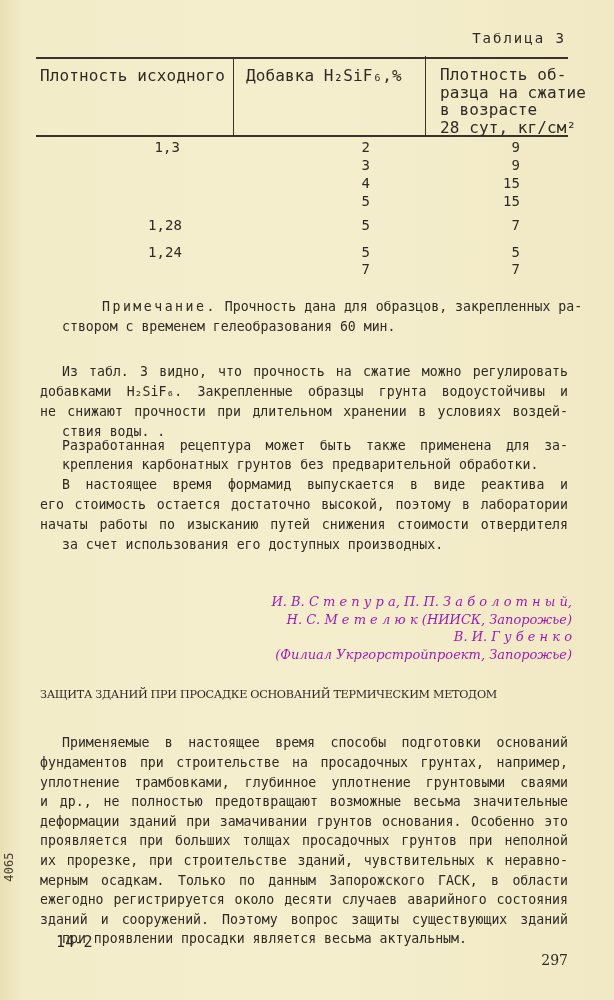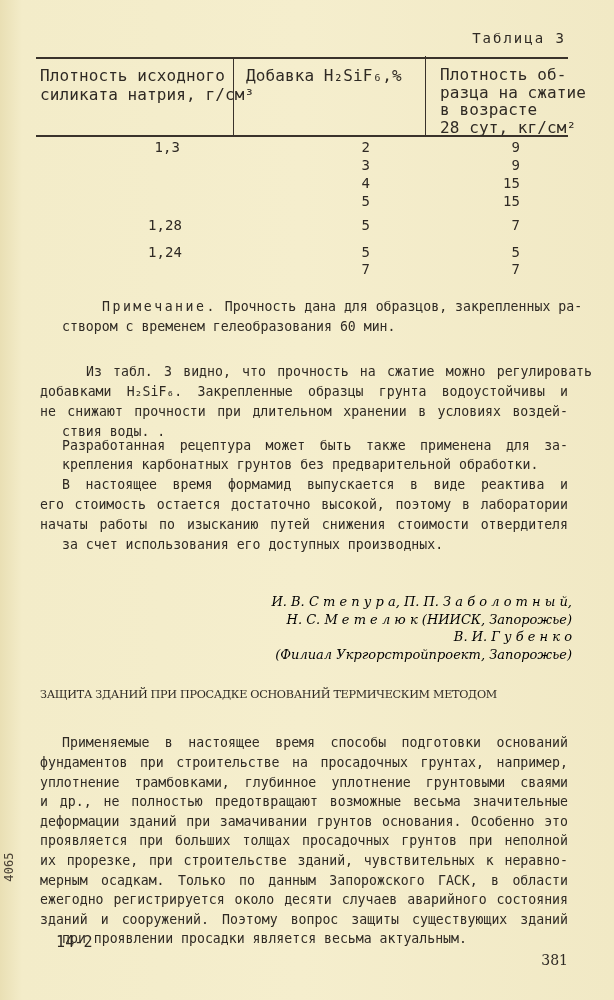--- a/index.html
+++ b/index.html
@@ -15,41 +15,40 @@
   .mono { font-family:"DejaVu Sans Mono", monospace; font-size:13.2px; letter-spacing:0.1px; }
   .table-title { right:48px; top:30px; letter-spacing:2px; font-size:14px; }
   .rule { position:absolute; height:1.5px; background:#3a332b; }
   .vrule { position:absolute; width:1.3px; background:#3a332b; }
   .hcell { position:absolute; line-height:19px; font-size:16px; }
   .cell { position:absolute; font-size:14px; line-height:22px; text-align:right; }
   .para { position:absolute; left:40px; width:528px; font-size:13.2px; line-height:19.8px; text-align:justify; }
   .para .line { display:block; white-space:nowrap; text-align:justify; text-align-last:justify; }
   .para .line.last { text-align-last:left;margin-left:22px; }
   .spaced { letter-spacing:2.5px;padding-left:40px; }
-  .authors { position:absolute; right:42px; top:593px; font-family:"DejaVu Serif", serif; font-style:italic; font-size:13px; line-height:17.5px; text-align:right; color:#000000; }
+  .authors { position:absolute; right:42px; top:593px; font-family:"DejaVu Serif", serif; font-style:italic; font-size:13px; line-height:17.5px; text-align:right; color:#a21caf; }
   .heading { position:absolute; left:40px; top:688px; font-family:"DejaVu Serif", serif; font-weight:normal; font-size:11.2px; letter-spacing:-0.3px; }
   .sig { left:56px; top:933px; font-size:15px; }
   .pageno { right:46px; top:952px; font-family:"DejaVu Serif", serif; font-size:14px; }
   .margin-stamp { left:-6px; top:860px; transform:rotate(-90deg); font-size:12px; color:#4a4236; }
 </style>
 </head>
 <body>
 
 <div>
 
   <div class="abs mono table-title">Таблица 3</div>
 
   <div class="rule" style="left:36px; top:57px; width:532px;"></div>
   <div class="rule" style="left:36px; top:135px; width:532px;"></div>
   <div class="vrule" style="left:233px; top:58px; height:77px;"></div>
   <div class="vrule" style="left:425px; top:56px; height:80px;"></div>
 
   <div class="hcell mono" style="left:40px; top:66px;">
     <div>Плотность исходного</div>
-    <div>силиката натрия, г/см³</div>
   </div>
   <div class="hcell mono" style="left:246px; top:66px;">Добавка H₂SiF₆,%</div>
   <div class="hcell mono" style="left:440px; top:66px; line-height:17.5px;">
     <div>Плотность об-</div>
     <div>разца на сжатие</div>
     <div>в возрасте</div>
     <div>28 сут, кг/см²</div>
   </div>
 
   <div>
@@ -78,21 +77,21 @@
     <div class="cell mono" style="left:480px; top:258px; width:40px;">7</div>
   </div>
 
   <div class="para" style="top:297px; left:62px; width:506px;">
     <span class="line"><span class="spaced">Примечание.</span> <span>Прочность дана для образцов, закрепленных ра-</span></span>
   </div>
   <div class="para" style="top:317px;">
     <span class="line last">створом с временем гелеобразования 60 мин.</span>
   </div>
 
-  <div class="para" style="top:362px; left:62px; width:506px;margin-left:24px;">
+  <div class="para" style="top:362px; left:62px; width:506px;">
     <span class="line">Из табл. 3 видно, что прочность на сжатие можно регулировать</span>
   </div>
   <div class="para" style="top:382px;">
     <span class="line">добавками H₂SiF₆. Закрепленные образцы грунта водоустойчивы и</span>
     <span class="line">не снижают прочности при длительном хранении в условиях воздей-</span>
     <span class="line last">ствия воды. .</span>
   </div>
 
   <div class="para" style="top:436px; left:62px; width:506px;">
     <span class="line">Разработанная рецептура может быть также применена для за-</span>
@@ -129,15 +128,15 @@
     <span class="line">деформации зданий при замачивании грунтов основания. Особенно это</span>
     <span class="line">проявляется при больших толщах просадочных грунтов при неполной</span>
     <span class="line">их прорезке, при строительстве зданий, чувствительных к неравно-</span>
     <span class="line">мерным осадкам. Только по данным Запорожского ГАСК, в области</span>
     <span class="line">ежегодно регистрируется около десяти случаев аварийного состояния</span>
     <span class="line">зданий и сооружений. Поэтому вопрос защиты существующих зданий</span>
     <span class="line last">при проявлении просадки является весьма актуальным.</span>
   </div>
 
   <div class="abs mono sig">14-2</div>
-  <div class="abs pageno">381</div>
+  <div class="abs pageno">297</div>
   <div class="abs mono margin-stamp">4065</div>
 </div>
 
 </body></html>

